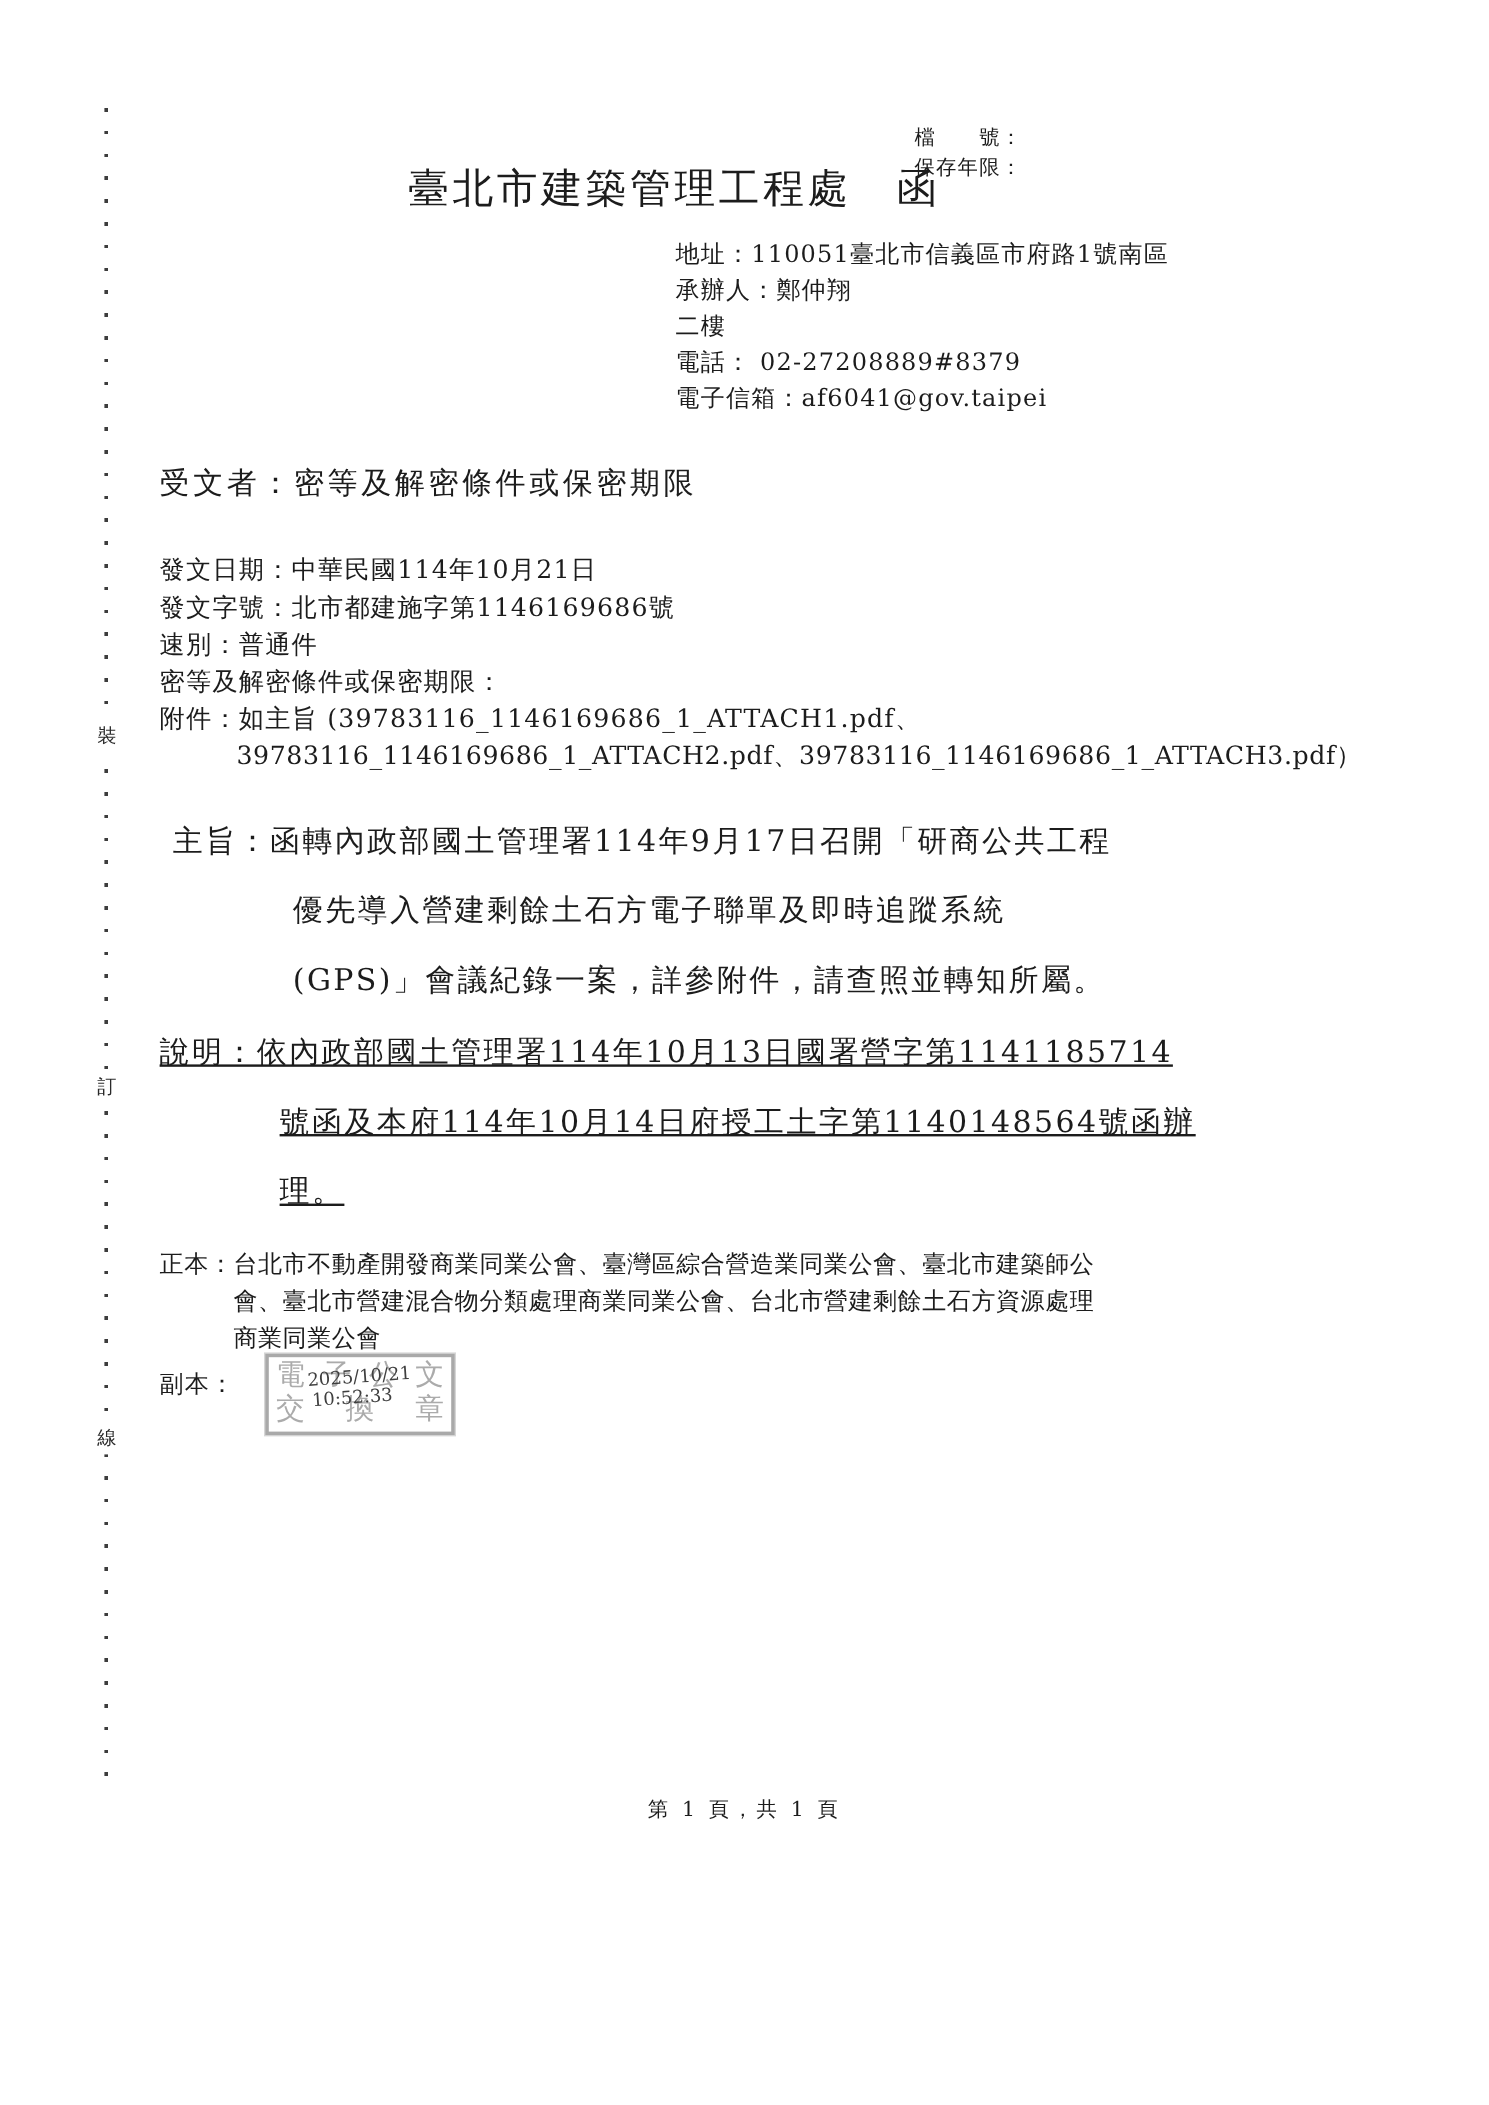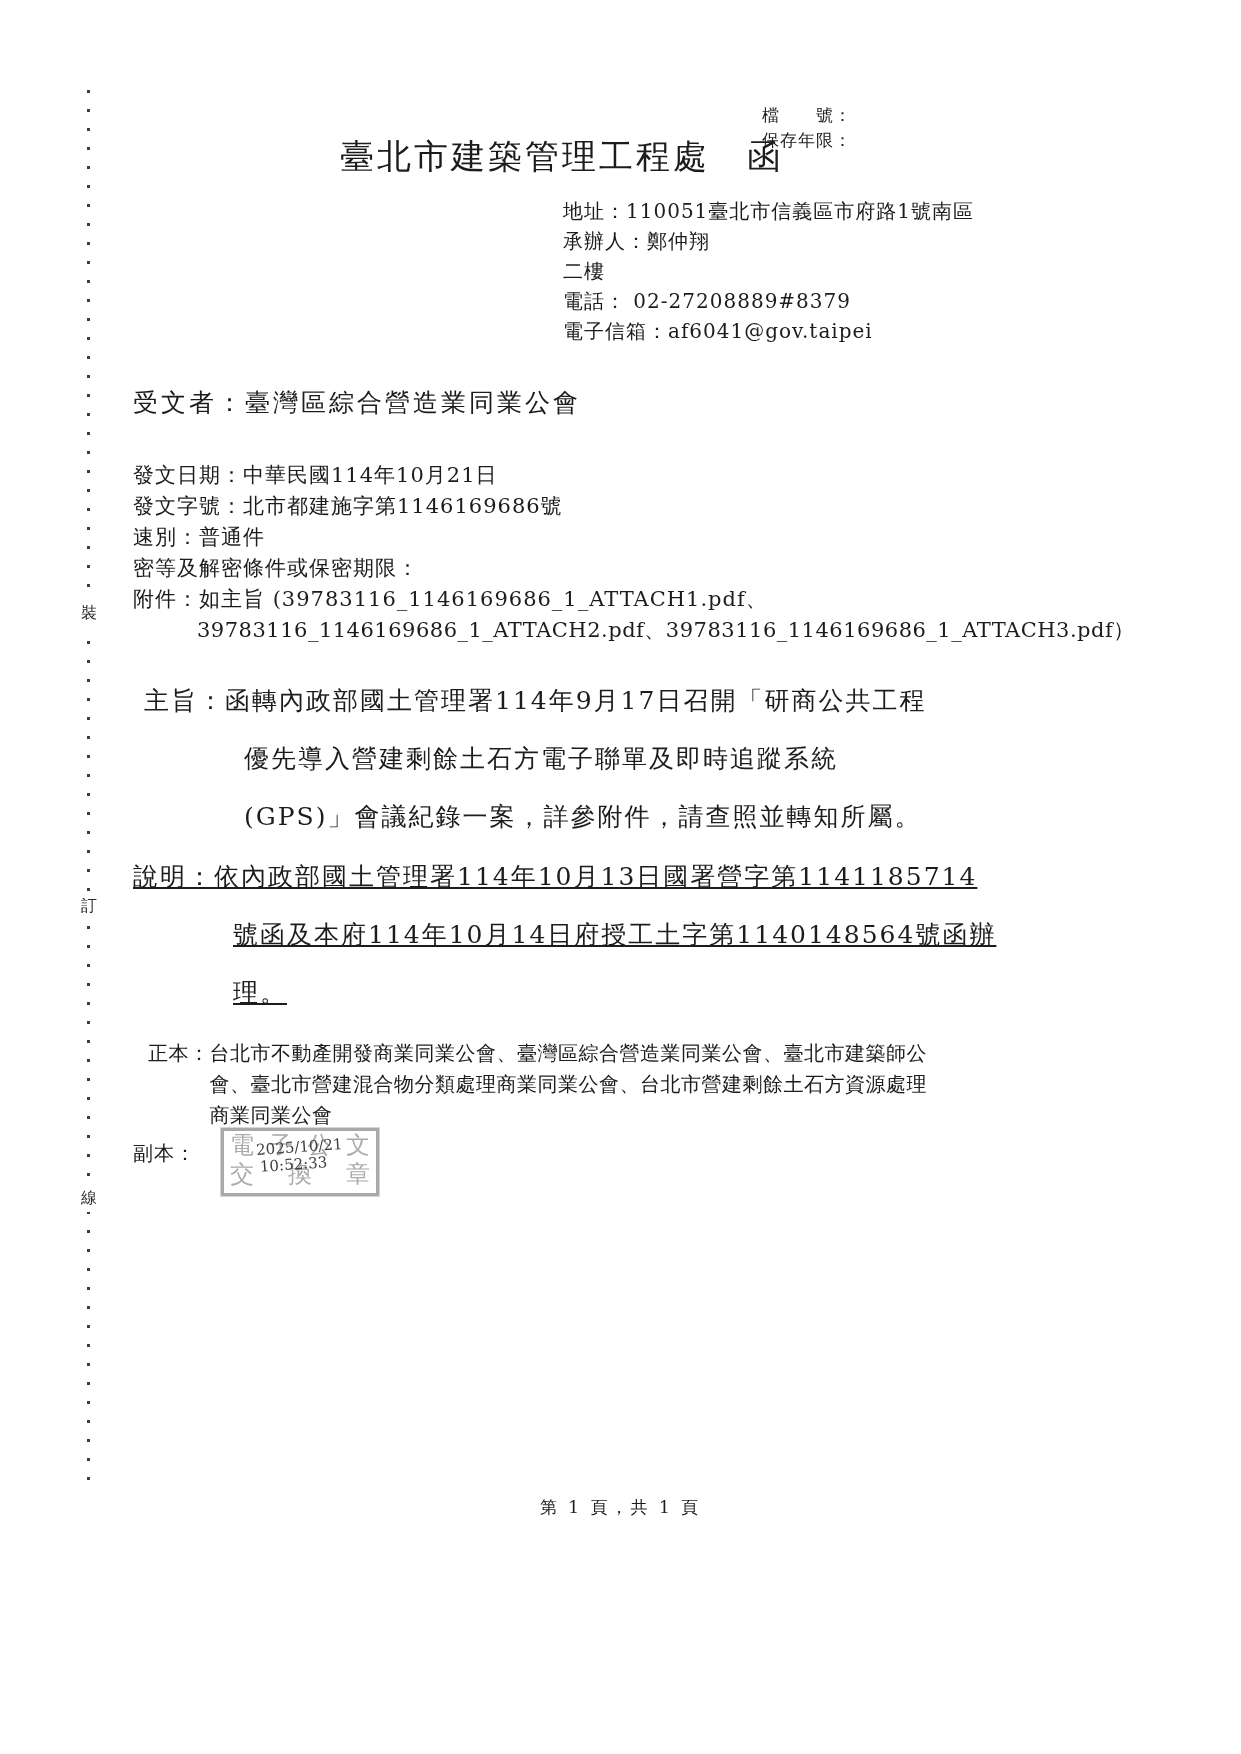--- a/index.html
+++ b/index.html
@@ -27,21 +27,21 @@
 
   .file-block{position:absolute;left:762px;top:55px;font-size:17px;line-height:25px;letter-spacing:1px;margin-top:48px;}
   .doc-title{position:absolute;left:340px;top:134px;font-size:34px;font-weight:normal;letter-spacing:3px;margin:0;}
   .sender-block{position:absolute;left:563px;top:196px;font-size:20px;line-height:30px;letter-spacing:1px;}
   .recipient-line{position:absolute;left:133px;top:386px;font-size:25px;letter-spacing:3px;}
   .meta-block{position:absolute;left:133px;top:460px;font-size:21px;line-height:31px;letter-spacing:1px;}
   .meta-indent{padding-left:64px;letter-spacing:0.5px;}
   .subject-block{position:absolute;left:133px;top:672px;font-size:25px;line-height:58px;letter-spacing:2px;margin-left:11px;}
   .body-indent{padding-left:100px;}
   .desc-block{position:absolute;left:133px;top:848px;font-size:25px;line-height:58px;letter-spacing:2px;text-decoration:underline;}
-  .original-block{position:absolute;left:133px;top:1038px;font-size:20px;line-height:31px;letter-spacing:0.5px;margin-left:15px;}
+  .original-block{position:absolute;left:133px;top:1038px;font-size:20px;line-height:31px;letter-spacing:0.5px;}
   .original-row{display:flex;align-items:flex-start;}
   .original-label{flex:0 0 auto;}
   .original-lines{flex:0 0 auto;}
   .cc-block{position:absolute;left:133px;top:1140px;font-size:20px;letter-spacing:1px;}
   .footer-line{position:absolute;left:0;right:0;top:1496px;text-align:center;font-size:17px;letter-spacing:3px;}
 
   
   .stamp{
     position:absolute;left:221px;top:1128px;width:152px;height:62px;
     border:3px solid #a9a9a9;
@@ -81,21 +81,21 @@
   <h1 class="doc-title">臺北市建築管理工程處　函</h1>
 
   <div class="sender-block">
     <div>地址：110051臺北市信義區市府路1號南區</div>
     <div>承辦人：鄭仲翔</div>
     <div>二樓</div>
     <div>電話：  02-27208889#8379</div>
     <div>電子信箱：af6041@gov.taipei</div>
   </div>
 
-  <div class="recipient-line">受文者：臺灣區綜合營造業同業公會</div>
+  <div class="recipient-line">受文者：密等及解密條件或保密期限</div>
 
   <div class="meta-block">
     <div>發文日期：中華民國114年10月21日</div>
     <div>發文字號：北市都建施字第1146169686號</div>
     <div>速別：普通件</div>
     <div>密等及解密條件或保密期限：</div>
     <div>附件：如主旨 (39783116_1146169686_1_ATTACH1.pdf、</div>
     <div class="meta-indent">39783116_1146169686_1_ATTACH2.pdf、39783116_1146169686_1_ATTACH3.pdf）</div>
   </div>
 

